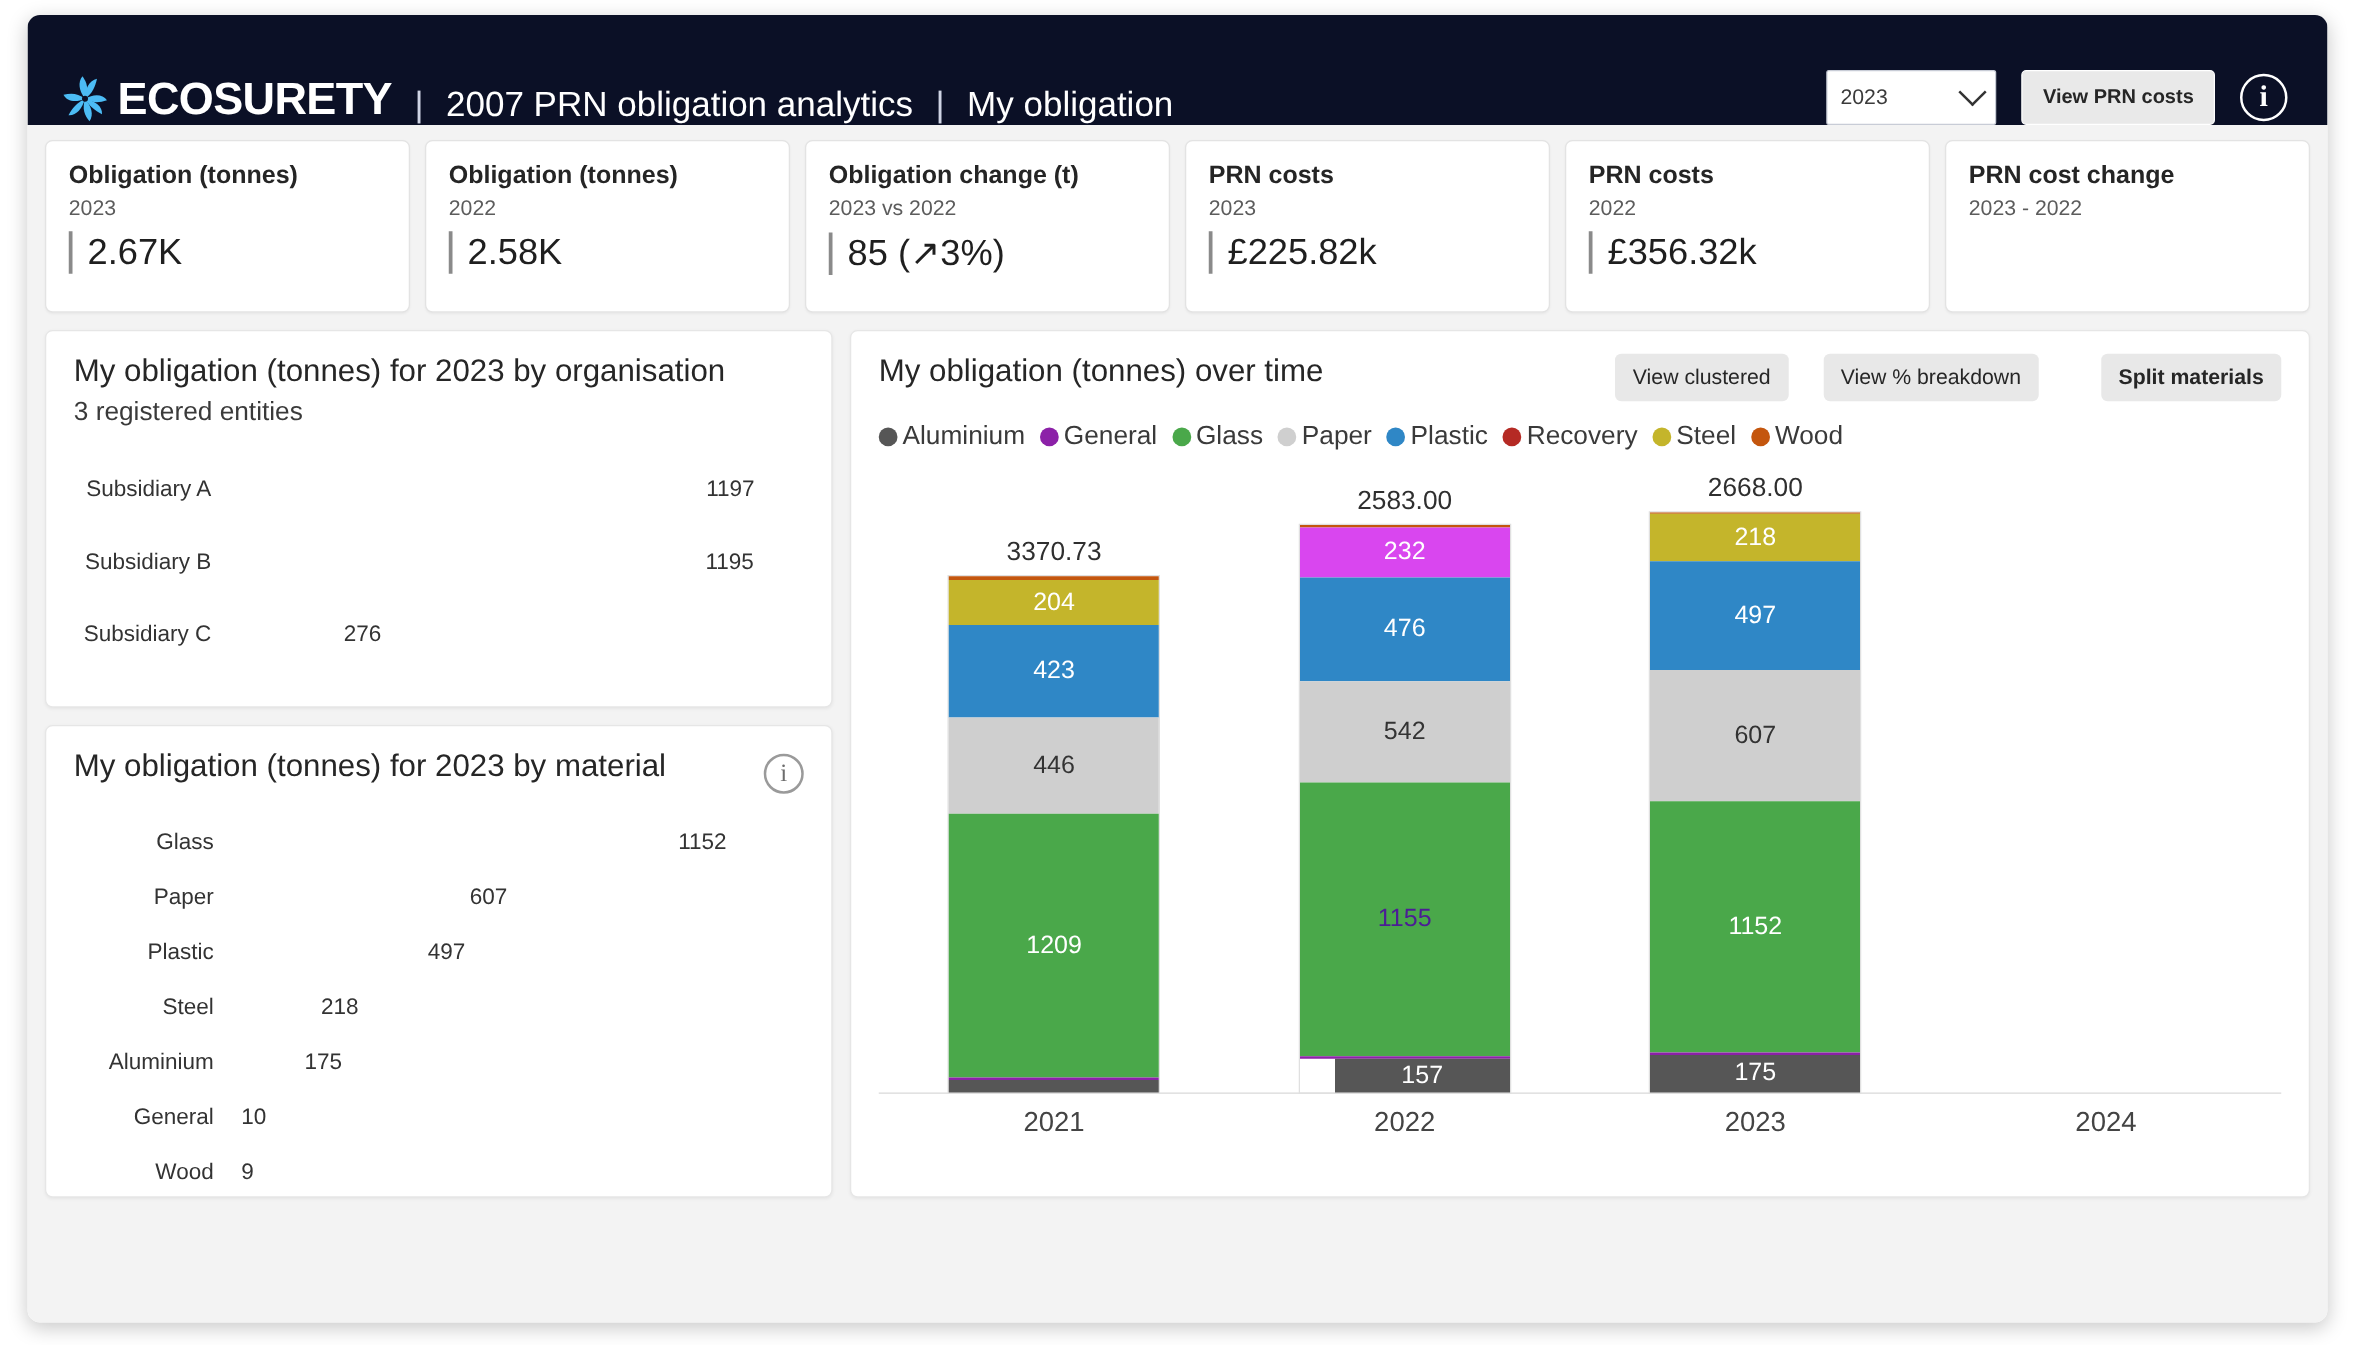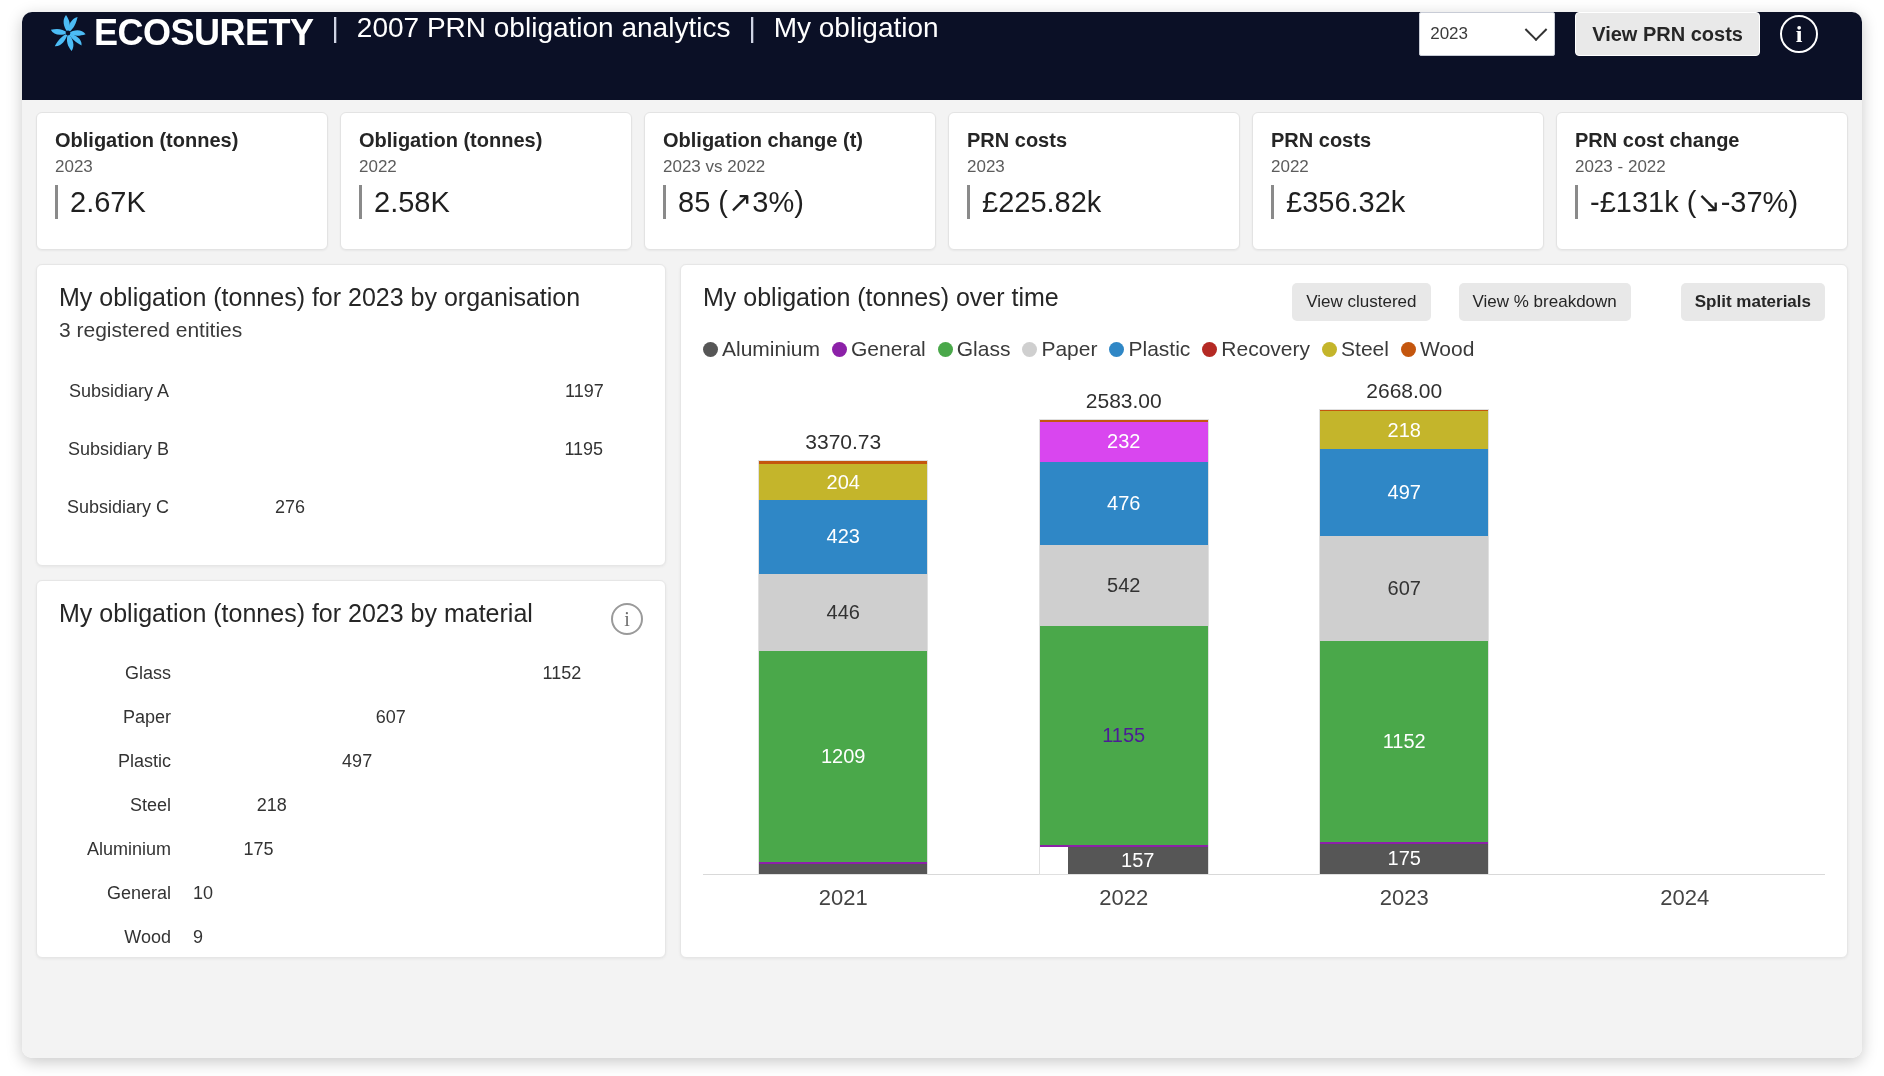--- a/index.html
+++ b/index.html
@@ -18,22 +18,22 @@
     box-shadow: 0 4px 16px rgba(0,0,0,0.22);
     overflow: hidden;
   }
 
   
   .header {
     position: relative;
     height: 88px;
     background: #0b1026;
     display: flex;
-    align-items: flex-start;
-    padding: 0 44px 0 26px;
+    align-items: flex-end;
+    padding: 0 32px 0 26px;
   }
   .logo-wrap { display: flex; align-items: center; gap: 6px; }
   .logo-mark { width: 40px; height: 40px; flex: 0 0 40px; }
   .brand {
     color: #ffffff;
     font-size: 36px;
     font-weight: 700;
     letter-spacing: -0.5px;
   }
   .hsep {
@@ -70,21 +70,21 @@
     border-right: 2px solid #333;
     border-bottom: 2px solid #333;
     transform: rotate(45deg) translate(-3px,-3px);
   }
   .btn-prn {
     height: 44px;
     background: #e9e9e9;
     border: 1px solid #ffffff;
     border-radius: 4px;
     color: #262626;
-    font-size: 20px;
+    font-size: 16px;
     font-weight: 700;
     padding: 0 16px;
     display: flex; align-items: center;
     cursor: pointer;
   }
   .info-circle-hd {
     width: 38px; height: 38px;
     border: 2.5px solid #ffffff;
     border-radius: 50%;
     color: #ffffff;
@@ -335,24 +335,20 @@
         <div class="kpi-title">PRN costs</div>
         <div class="kpi-sub">2022</div>
         <div class="kpi-valrow">
             <span class="kpi-bar"></span>
             <span class="kpi-val">£356.32k</span>
           </div>
       </div>
       <div class="kpi">
         <div class="kpi-title">PRN cost change</div>
         <div class="kpi-sub">2023 - 2022</div>
-        <div class="kpi-valrow">
-            <span class="kpi-bar"></span>
-            <span class="kpi-val">-£131k (↘-37%)</span>
-          </div>
       </div>
     </div>
 
     <div class="main-grid">
 
       <div class="col-left">
 
         <div class="card card-org">
           <div class="card-title">My obligation (tonnes) for 2023 by organisation</div>
           <div class="card-sub">3 registered entities</div>

